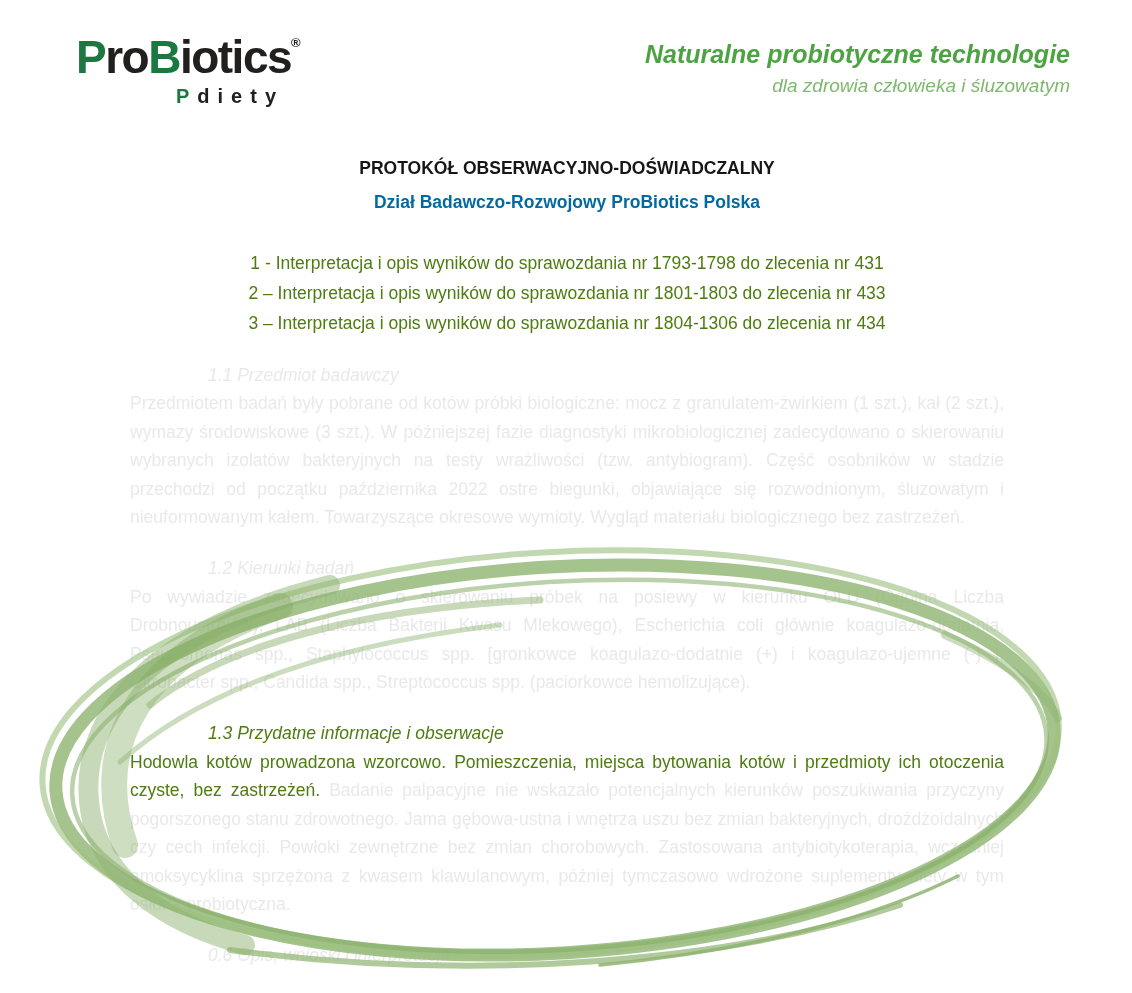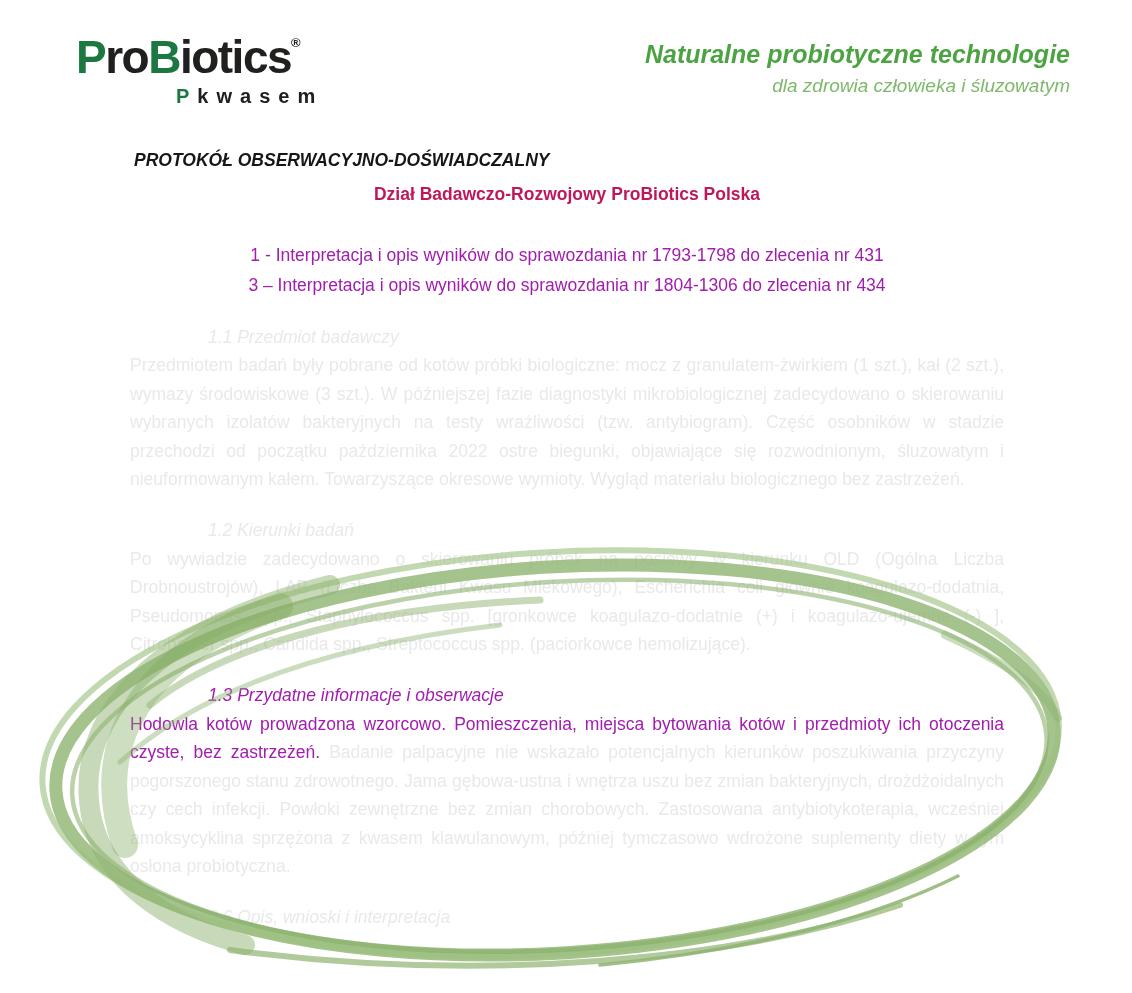--- a/index.html
+++ b/index.html
@@ -16,53 +16,54 @@
   .logo-main sup{font-size:13px;font-weight:bold;vertical-align:26px;letter-spacing:0;}
   .logo-sub{font-size:20px;font-weight:bold;letter-spacing:8px;color:#21201e;margin:6px 0 0 100px;}
   .logo-sub .g{color:#1b7840;}
 
   .tagline{position:absolute;right:62px;top:36px;text-align:right;font-style:italic;line-height:1.45;}
   .tag1{font-size:25px;font-weight:bold;color:#4ca342;}
   .tag2{font-size:19px;color:#7cb96a;}
 
   
   .doc{padding:146px 128px 0 130px;}
-  h1.title{margin:4px;text-align:left;font-size:17.5px;font-weight:bold;color:#161616;font-style:italic;}
-  h2.subtitle{margin:13px 0 0;text-align:center;font-size:17.5px;font-weight:bold;color:#be185d;}
-  .report-list{margin-top:35px;text-align:center;font-size:17.5px;line-height:30px;color:#a21caf;}
+  h1.title{margin:12px;text-align:center;font-size:17.5px;font-weight:bold;color:#161616;}
+  h2.subtitle{margin:13px 0 0;text-align:center;font-size:17.5px;font-weight:bold;color:#0369a1;}
+  .report-list{margin-top:35px;text-align:center;font-size:17.5px;line-height:30px;color:#4d7c0f;}
   .sec-heading{margin:23px 0 0;padding-left:78px;font-size:17.5px;line-height:28.4px;font-style:italic;}
   p.bodytext{margin:0;font-size:17.5px;line-height:28.4px;text-align:justify;}
   .faded{color:#e9e9e9;}
-  .dark{color:#a21caf;}
+  .dark{color:#4d7c0f;}
   .it{}
 
   
   .overlay{position:absolute;left:0;top:0;width:1132px;height:993px;pointer-events:none;}
 </style>
 </head>
 <body>
 
 <div class="page">
 
   <div class="logo">
     <div class="logo-main"><span class="g">P</span><span>ro</span><span class="g">B</span><span>iotics</span><sup>®</sup></div>
-    <div class="logo-sub"><span class="g">P</span><span>kwasem</span></div>
+    <div class="logo-sub"><span class="g">P</span><span>diety</span></div>
   </div>
 
   <div class="tagline">
     <div class="tag1">Naturalne probiotyczne technologie</div>
     <div class="tag2">dla zdrowia człowieka i śluzowatym</div>
   </div>
 
   <main class="doc">
     <h1 class="title">PROTOKÓŁ OBSERWACYJNO-DOŚWIADCZALNY</h1>
     <h2 class="subtitle">Dział Badawczo-Rozwojowy ProBiotics Polska</h2>
 
     <div class="report-list">
       <div>1 - Interpretacja i opis wyników do sprawozdania nr 1793-1798 do zlecenia nr 431</div>
+      <div>2 – Interpretacja i opis wyników do sprawozdania nr 1801-1803 do zlecenia nr 433</div>
       <div>3 – Interpretacja i opis wyników do sprawozdania nr 1804-1306 do zlecenia nr 434</div>
     </div>
 
     <p class="sec-heading faded">1.1 Przedmiot badawczy</p>
     <p class="bodytext faded">Przedmiotem badań były pobrane od kotów próbki biologiczne: mocz z granulatem-żwirkiem (1 szt.), kał (2 szt.), wymazy środowiskowe (3 szt.). W późniejszej fazie diagnostyki mikrobiologicznej zadecydowano o skierowaniu wybranych izolatów bakteryjnych na testy wrażliwości (tzw. antybiogram). Część osobników w stadzie przechodzi od początku października 2022 ostre biegunki, objawiające się rozwodnionym, śluzowatym i nieuformowanym kałem. Towarzyszące okresowe wymioty. Wygląd materiału biologicznego bez zastrzeżeń.</p>
 
     <p class="sec-heading faded">1.2 Kierunki badań</p>
     <p class="bodytext faded"><span>Po wywiadzie zadecydowano o skierowaniu próbek na posiewy w kierunku OLD (Ogólna Liczba Drobnoustrojów), LAB (Liczba Bakterii Kwasu Mlekowego), </span><span class="it">Escherichia coli</span><span> głównie koagulazo-dodatnia, </span><span class="it">Pseudomonas spp., Staphylococcus spp.</span><span> [gronkowce koagulazo-dodatnie (+)  i koagulazo-ujemne (-) ], </span><span class="it">Citrobacter spp., Candida spp., Streptococcus spp.</span><span> (paciorkowce hemolizujące).</span></p>
 
     <p class="sec-heading dark">1.3 Przydatne informacje i obserwacje</p>

